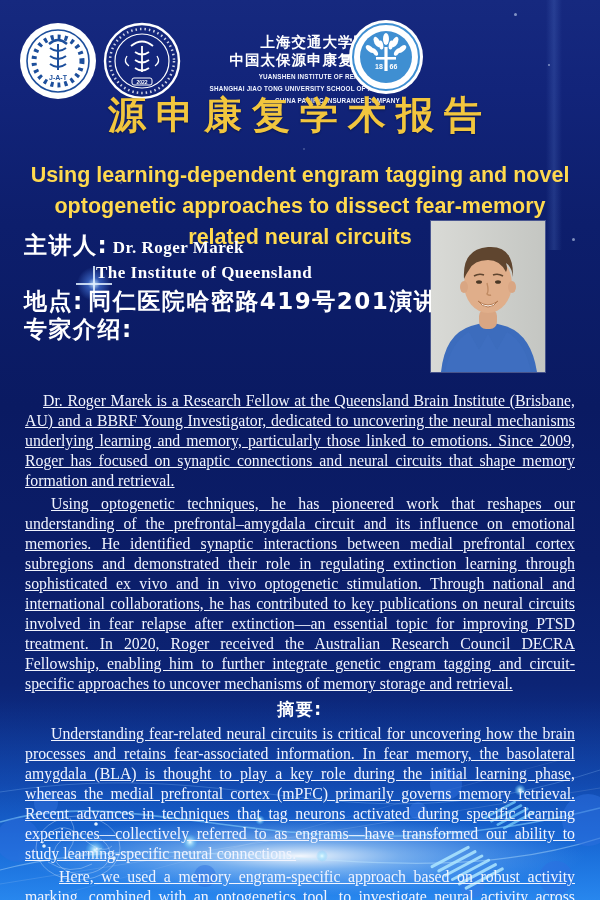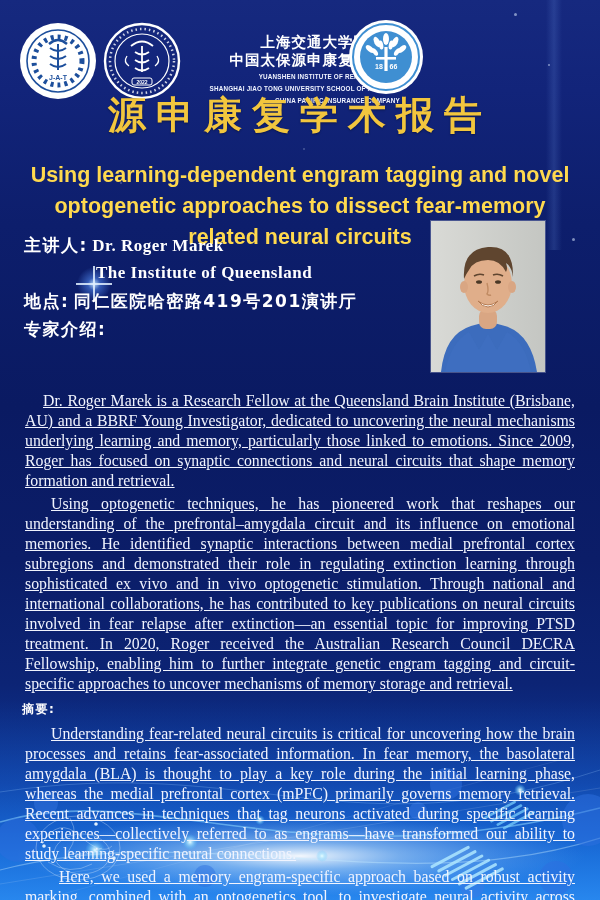--- a/index.html
+++ b/index.html
@@ -36,37 +36,37 @@
   .title-cn{position:absolute;left:0;top:93px;width:100%;text-align:center;
     font-family:"DejaVu Serif", serif;font-weight:bold;font-size:38px;line-height:44px;
     color:#f2c63e;letter-spacing:10px;text-shadow:0 1px 2px rgba(0,0,0,.35);}
   .title-en{position:absolute;left:20px;top:160px;width:560px;text-align:center;
     font-family:"Liberation Sans", sans-serif;font-weight:bold;font-size:21.5px;line-height:31px;
     color:#ffd94e;}
 
   
   .info{position:absolute;left:24px;top:233px;width:400px;color:#ffffff;}
   .info-row{height:28px;line-height:24px;white-space:nowrap;}
-  .cn-cal{font-family:"DejaVu Sans", sans-serif;font-weight:bold;font-size:17px;letter-spacing:1.5px;}
+  .cn-cal{font-family:"DejaVu Sans", sans-serif;font-weight:bold;font-size:23px;letter-spacing:1.5px;}
   .val-en{font-family:Liberation Serif, serif;font-weight:bold;font-size:17px;letter-spacing:.5px;}
   .indent-aff{padding-left:72px;}
 
   
   .photo{position:absolute;left:431px;top:221px;width:114px;height:151px;box-shadow:0 0 0 1px rgba(255,255,255,.25);}
 
   
   .bodytext{position:absolute;left:22px;top:388px;width:556px;
     font-family:"Liberation Serif", serif;font-size:15.8px;line-height:20px;
     color:#f1f4fe;text-align:justify;}
   .bodytext p{margin:3px;text-decoration:underline;}
   .ti-1{text-indent:18px;}
   .ti-2{text-indent:26px;}
   .ti-3{text-indent:34px;}
-  .sec-head{font-family:"DejaVu Sans", sans-serif;font-weight:bold;font-size:12px;
-    letter-spacing:1.5px;line-height:24px;color:#ffffff;text-align:left;}
+  .sec-head{font-family:"DejaVu Sans", sans-serif;font-weight:bold;font-size:17px;
+    letter-spacing:1.5px;line-height:24px;color:#ffffff;text-align:center;}
 
   
   .bottom-art{position:absolute;left:0;bottom:0;width:600px;height:230px;pointer-events:none;}
 </style>
 </head>
 <body>
 
 <div class="poster">
 
   <div class="v-streak"></div>

